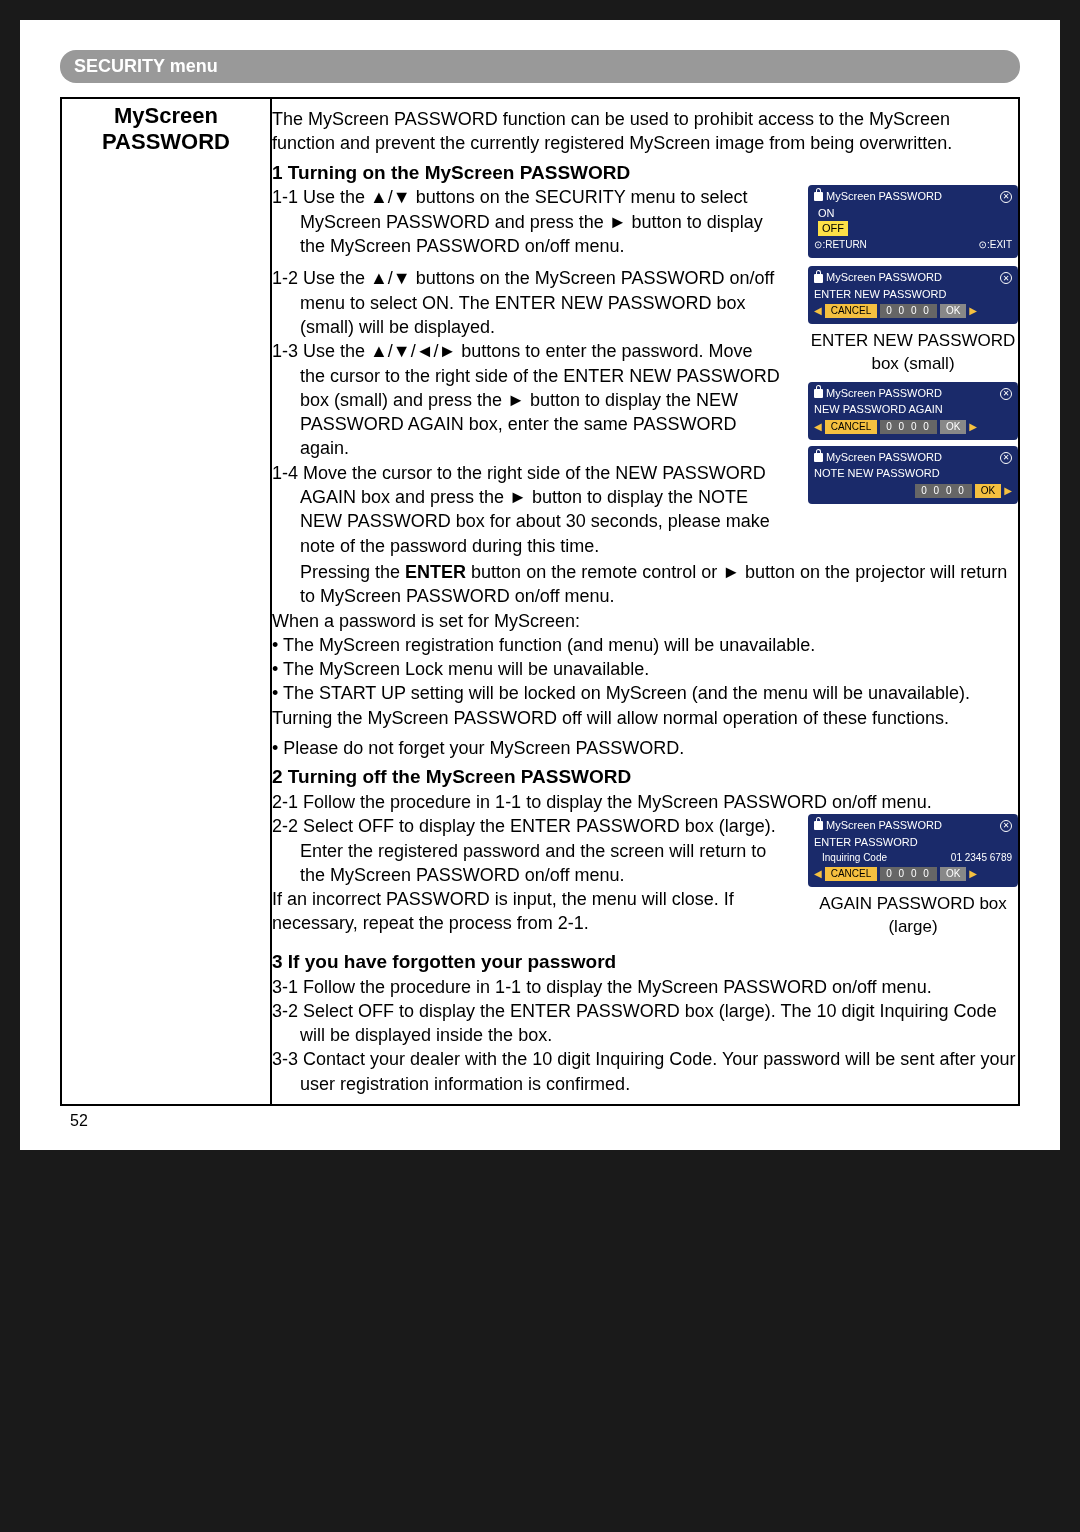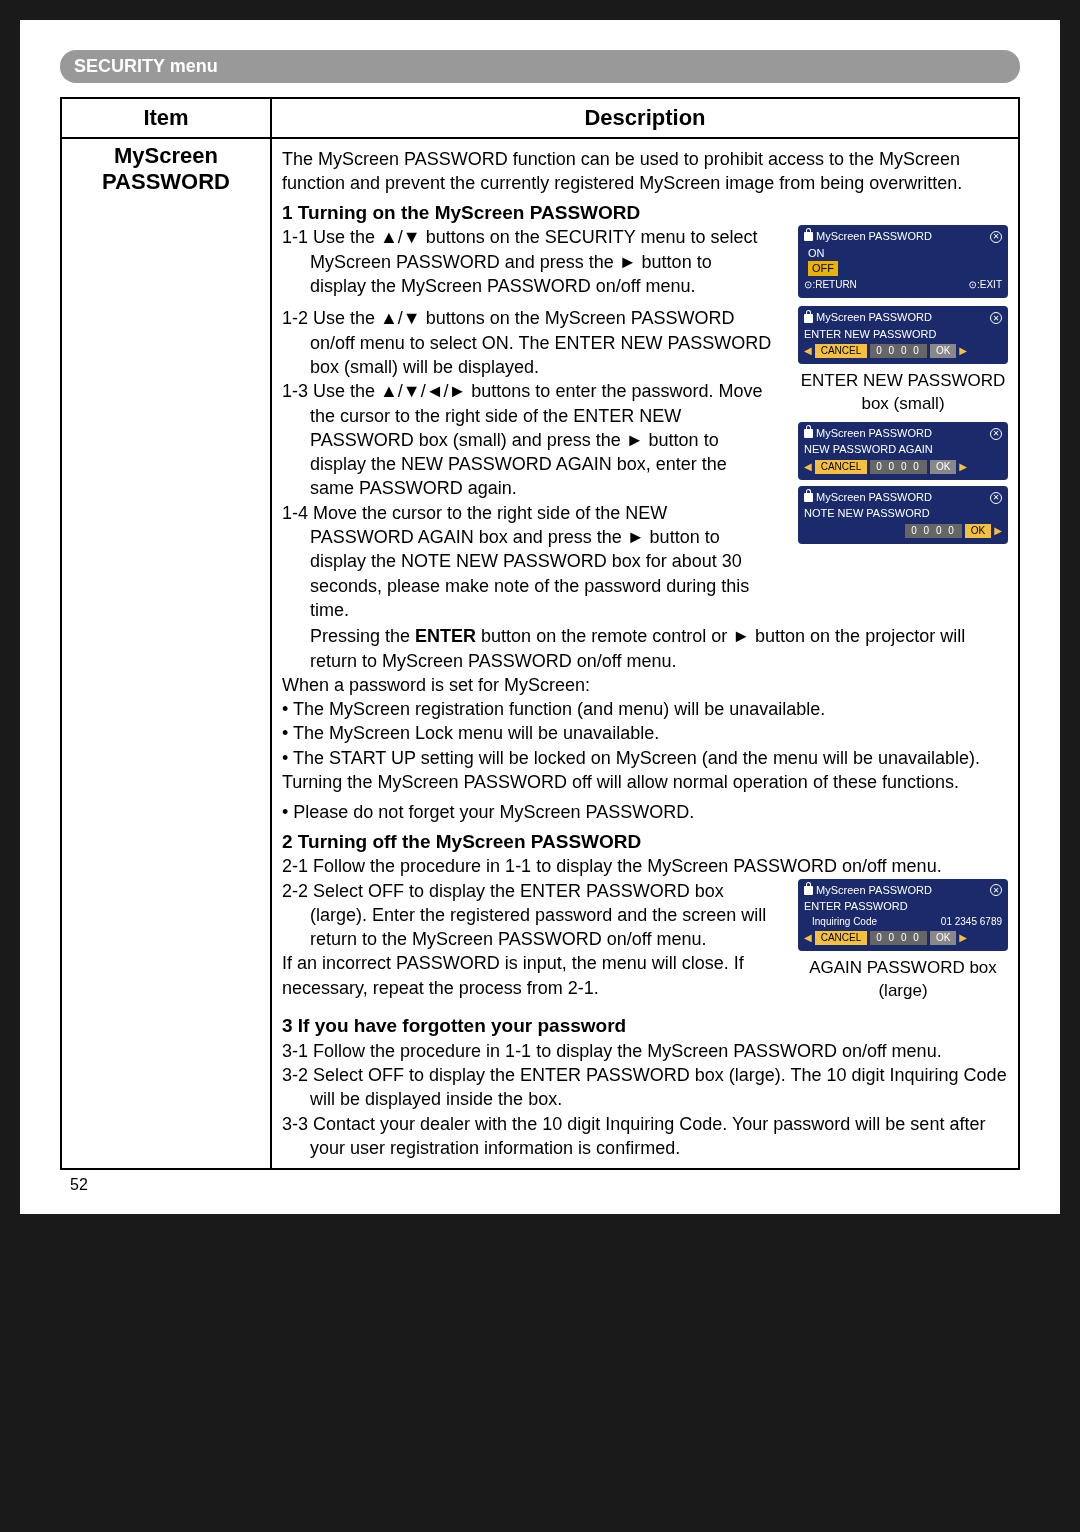--- a/index.html
+++ b/index.html
@@ -43,21 +43,21 @@
   }
   td.item-col {
     width: 210px;
     text-align: center;
     vertical-align: middle;
     font-size: 22px;
     font-weight: bold;
     padding: 4px;
   }
   td.desc-col {
-    padding: 8px 10px;
+    padding: 8px 0;
     font-size: 18px;
     line-height: 1.35;
   }
   .sect-heading {
     font-weight: bold;
     font-size: 19px;
     margin-top: 4px;
   }
   .indent { padding-left: 28px; }
   .two-col {
@@ -88,21 +88,21 @@
     align-items: center;
     justify-content: center;
     width: 12px; height: 12px;
     border: 1px solid #fff;
     border-radius: 50%;
     font-size: 8px;
   }
   .osd-onoff { margin-left: 4px; }
   .osd-onoff .on { color:#fff; }
   .osd-onoff .off {
-    background: #eab308;
+    background: #fde047;
     color: #000;
     padding: 0 4px;
     display: inline-block;
   }
   .osd-footer {
     display: flex;
     justify-content: space-between;
     margin-top: 2px;
     font-size: 10px;
   }
@@ -163,24 +163,20 @@
 </style>
 </head>
 <body>
 
 <div class="page">
 
   <div class="menu-header">SECURITY menu</div>
 
   <table class="main">
     <tbody>
-        <tr>
-      <th>Item</th>
-      <th>Description</th>
-    </tr>
     <tr>
       <td class="item-col">
         <span>MyScreen PASSWORD</span>
       </td>
       <td class="desc-col">
 
         <div>The MyScreen PASSWORD function can be used to prohibit access to the MyScreen function and prevent the currently registered MyScreen image from being overwritten.</div>
 
         <div class="sect-heading">1 Turning on the MyScreen PASSWORD</div>
 

